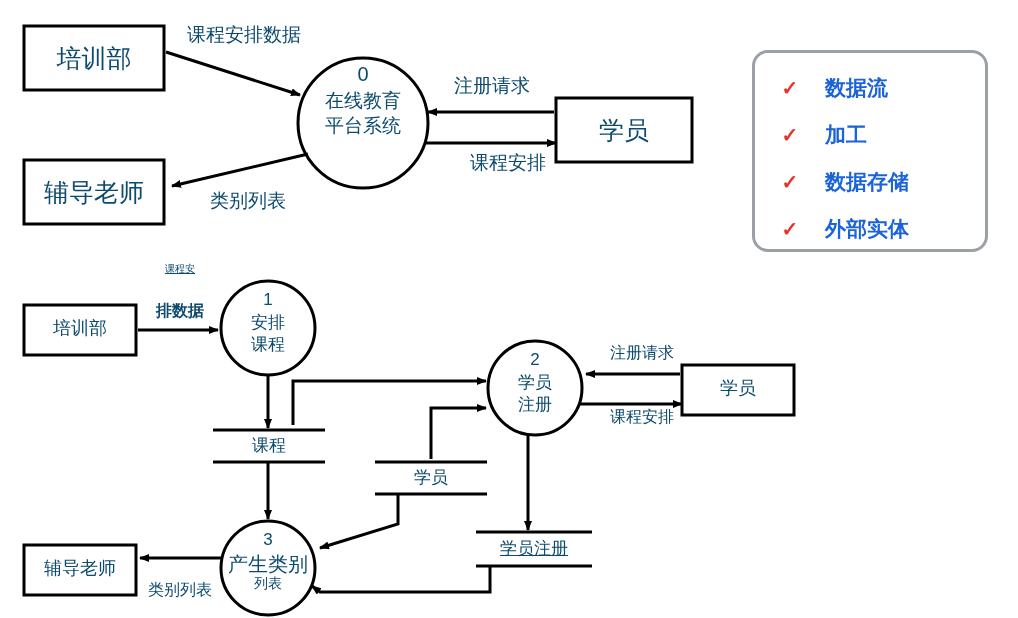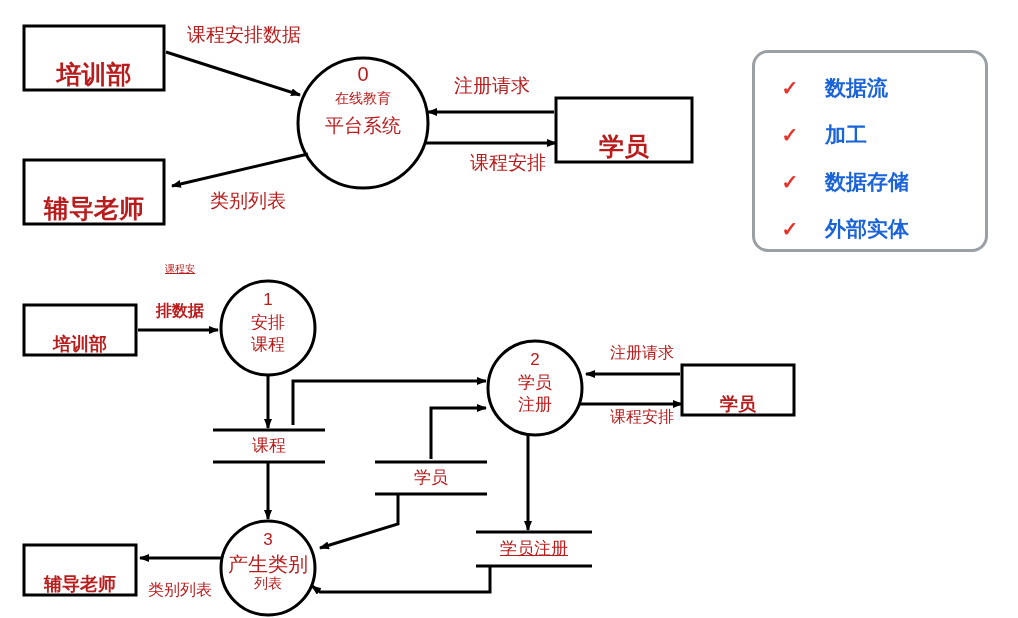--- a/index.html
+++ b/index.html
@@ -16,28 +16,27 @@
   }
   #canvas {
     position: absolute;
     left: 0; top: 0;
     width: 1018px;
     height: 618px;
   }
   .node-text {
     position: absolute;
     text-align: center;
-    color: #b91c1c;
+    color: #0c4a6e;
     line-height: 1.15;
     white-space: pre;
     pointer-events: none;
   }
   .entity-label {
-    font-weight: bold;
-    margin-top: 16px;
+    font-weight: normal;
   }
   .legend-box {
     position: absolute;
     left: 752px;
     top: 50px;
     width: 236px;
     height: 202px;
     border: 3px solid #9aa0a6;
     border-radius: 16px;
     background: #ffffff;
@@ -134,21 +133,21 @@
   <path d="M398,495 L398,524 L320,548" fill="none" stroke="#000" stroke-width="3" marker-end="url(#arrow)"></path>
 </svg>
 
 <div class="node-text entity-label" style="left:24px; top:44px; width:140px; font-size:25px;">培训部</div>
 
 <div class="node-text entity-label" style="left:24px; top:178px; width:140px; font-size:25px;">辅导老师</div>
 
 <div class="node-text entity-label" style="left:556px; top:116px; width:136px; font-size:25px;">学员</div>
 
 <div class="node-text" style="left:313px; top:63px; width:100px; font-size:20px;">0</div>
-<div class="node-text" style="left:303px; top:90px; width:120px; font-size:14px;">在线教育</div>
+<div class="node-text" style="left:303px; top:90px; width:120px; font-size:19px;">在线教育</div>
 <div class="node-text" style="left:303px; top:115px; width:120px; font-size:19px;font-family:Liberation Serif, serif;">平台系统</div>
 
 <div class="node-text" style="left:164px; top:24px; width:160px; font-size:19px;">课程安排数据</div>
 <div class="node-text" style="left:432px; top:75px; width:120px; font-size:19px;">注册请求</div>
 <div class="node-text" style="left:448px; top:152px; width:120px; font-size:19px;">课程安排</div>
 <div class="node-text" style="left:188px; top:190px; width:120px; font-size:19px;">类别列表</div>
 
 <div class="node-text entity-label" style="left:24px; top:318px; width:112px; font-size:18px;">培训部</div>
 <div class="node-text entity-label" style="left:682px; top:378px; width:112px; font-size:18px;">学员</div>
 <div class="node-text entity-label" style="left:24px; top:558px; width:112px; font-size:18px;">辅导老师</div>

